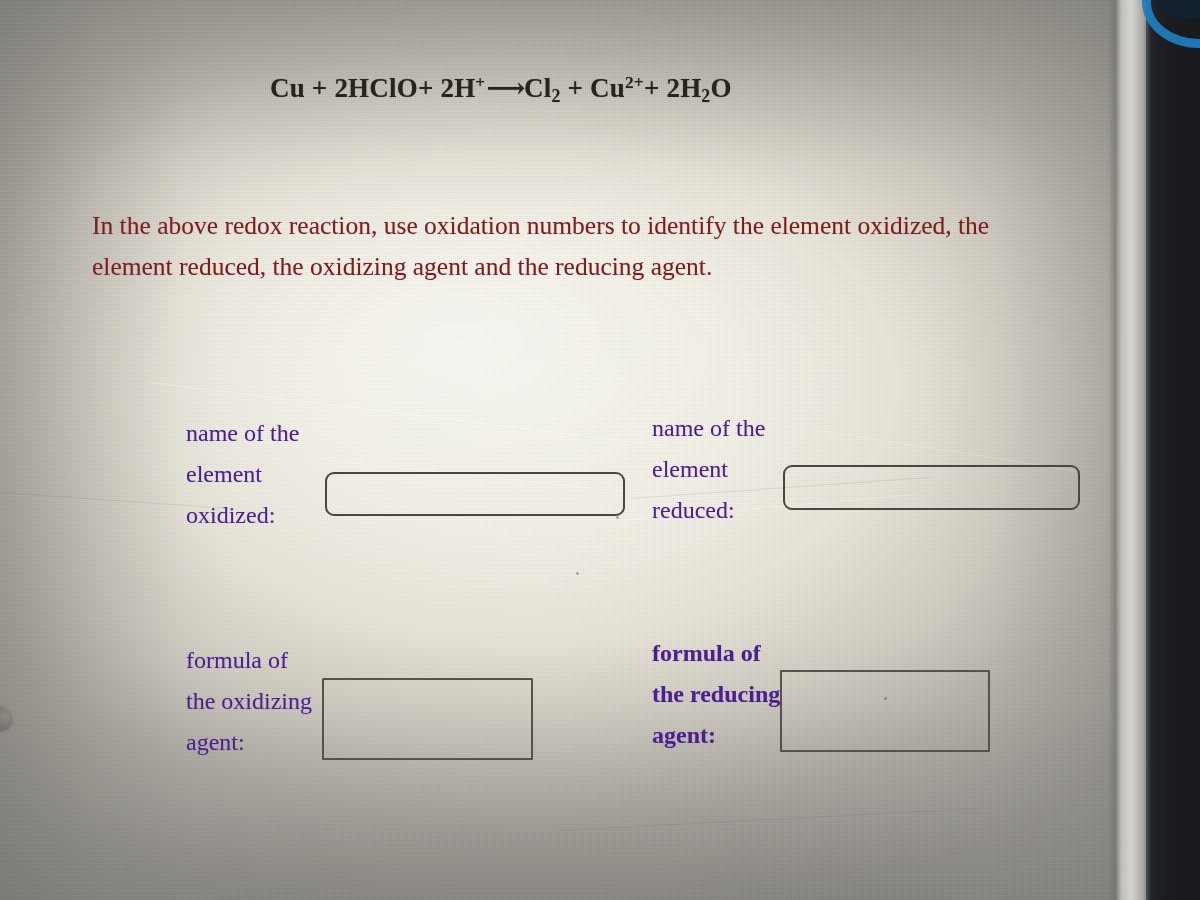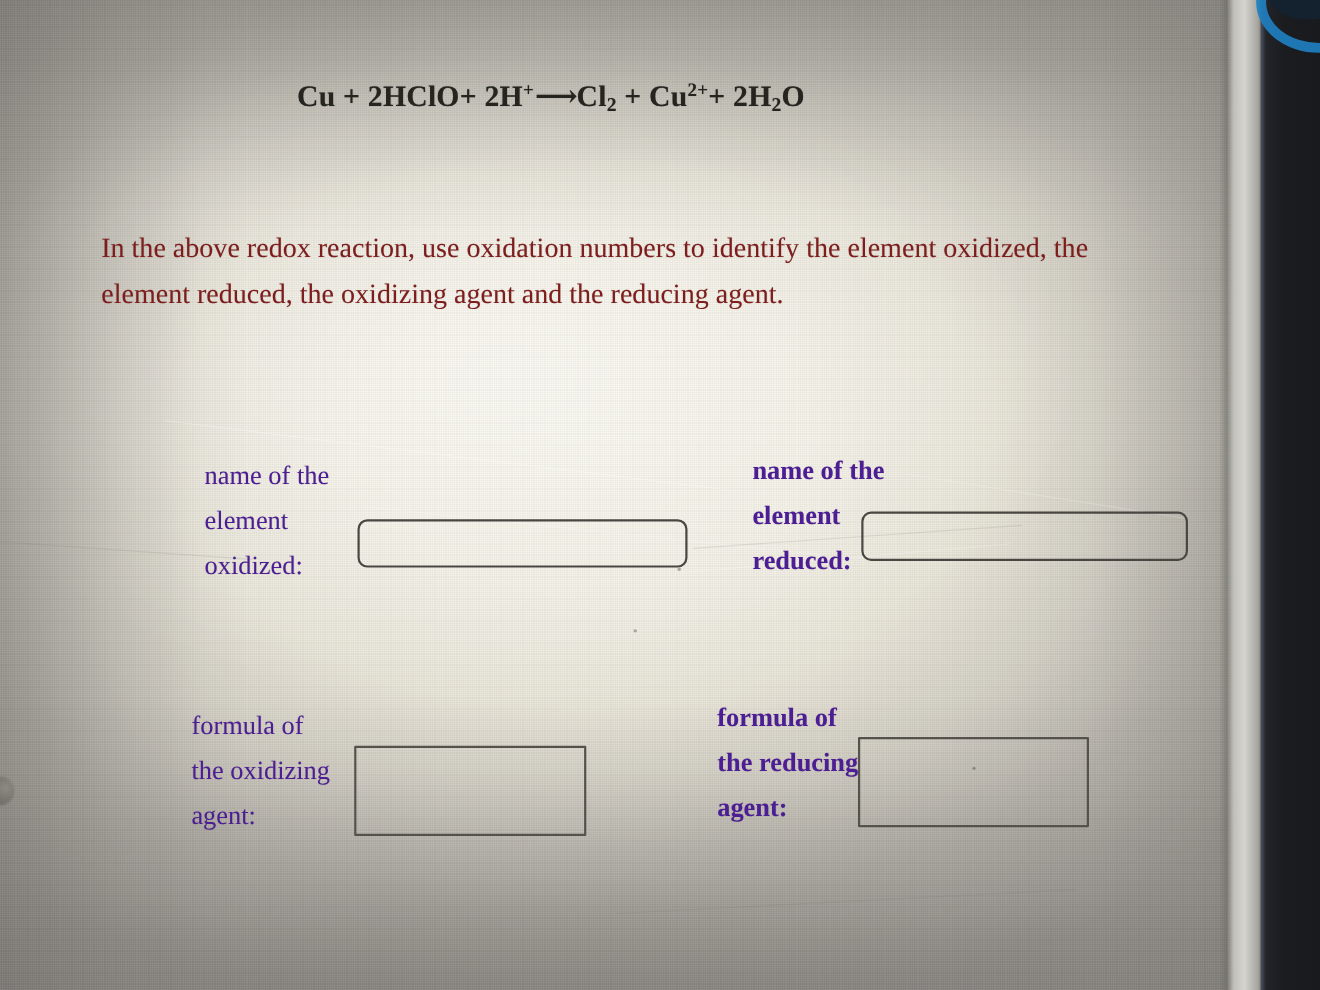--- a/index.html
+++ b/index.html
@@ -302,24 +302,24 @@
 
     <div class="equation"><span>Cu + 2HClO+ 2H</span><sup>+</sup><span class="arrow">⟶</span><span>Cl</span><sub>2</sub><span> + Cu</span><sup>2+</sup><span>+ 2H</span><sub>2</sub><span>O</span></div>
 
     <div class="prompt">In the above redox reaction, use oxidation numbers to identify the element oxidized, the element reduced, the oxidizing agent and the reducing agent.</div>
 
     <div class="fields">
 
       <div class="field-label" style="left:186px; top:393px; width:130px;">name of the element oxidized:</div>
       <div class="answer-box rounded" style="left:325px; top:452px; width:300px; height:44px;"></div>
 
-      <div class="field-label" style="left:684px; top:388px; width:128px;font-weight:bold;">name of the element reduced:</div>
+      <div class="field-label" style="left:652px; top:388px; width:128px;">name of the element reduced:</div>
       <div class="answer-box rounded" style="left:783px; top:445px; width:297px; height:45px;"></div>
 
-      <div class="field-label" style="left:174px; top:620px; width:132px;">formula of the oxidizing agent:</div>
+      <div class="field-label" style="left:186px; top:620px; width:132px;">formula of the oxidizing agent:</div>
       <div class="answer-box rect" style="left:322px; top:658px; width:211px; height:82px;"></div>
 
       <div class="field-label" style="left:652px; top:613px; width:130px;font-weight:bold;">formula of the reducing agent:</div>
       <div class="answer-box rect" style="left:780px; top:650px; width:210px; height:82px;"></div>
 
     </div>
   </div>
 
   <div class="page-edge"></div>
   <div class="bezel"></div>

